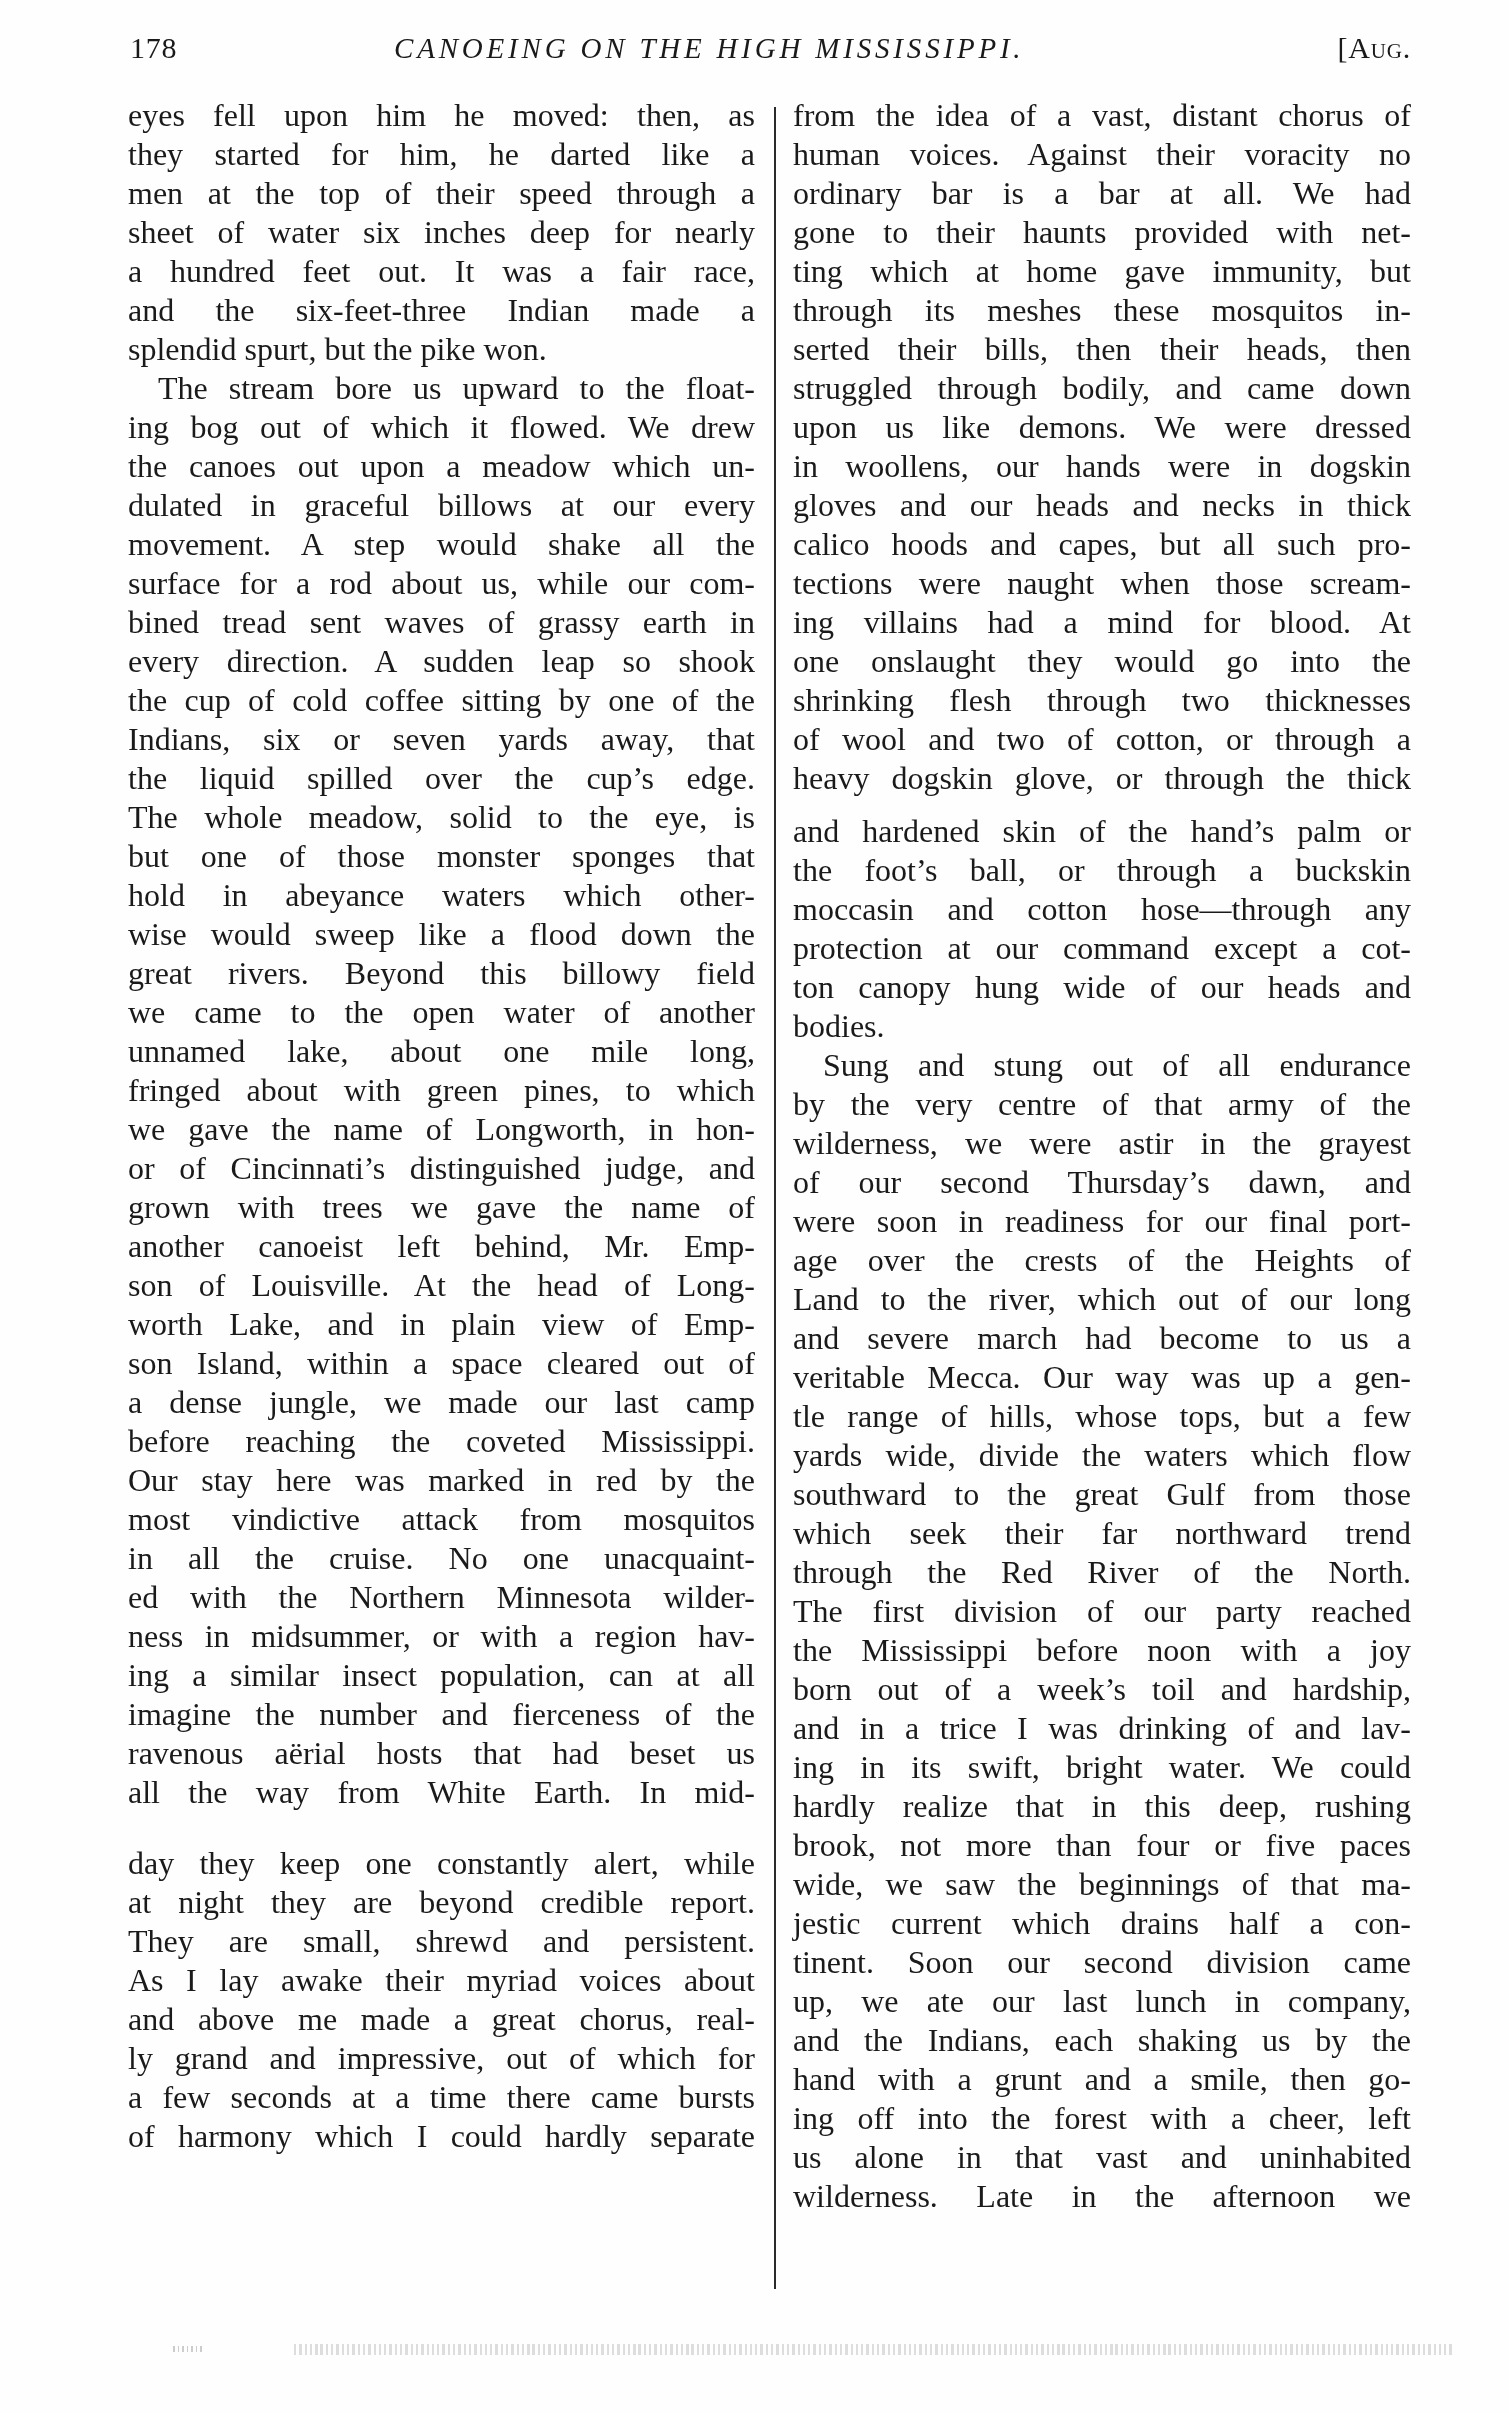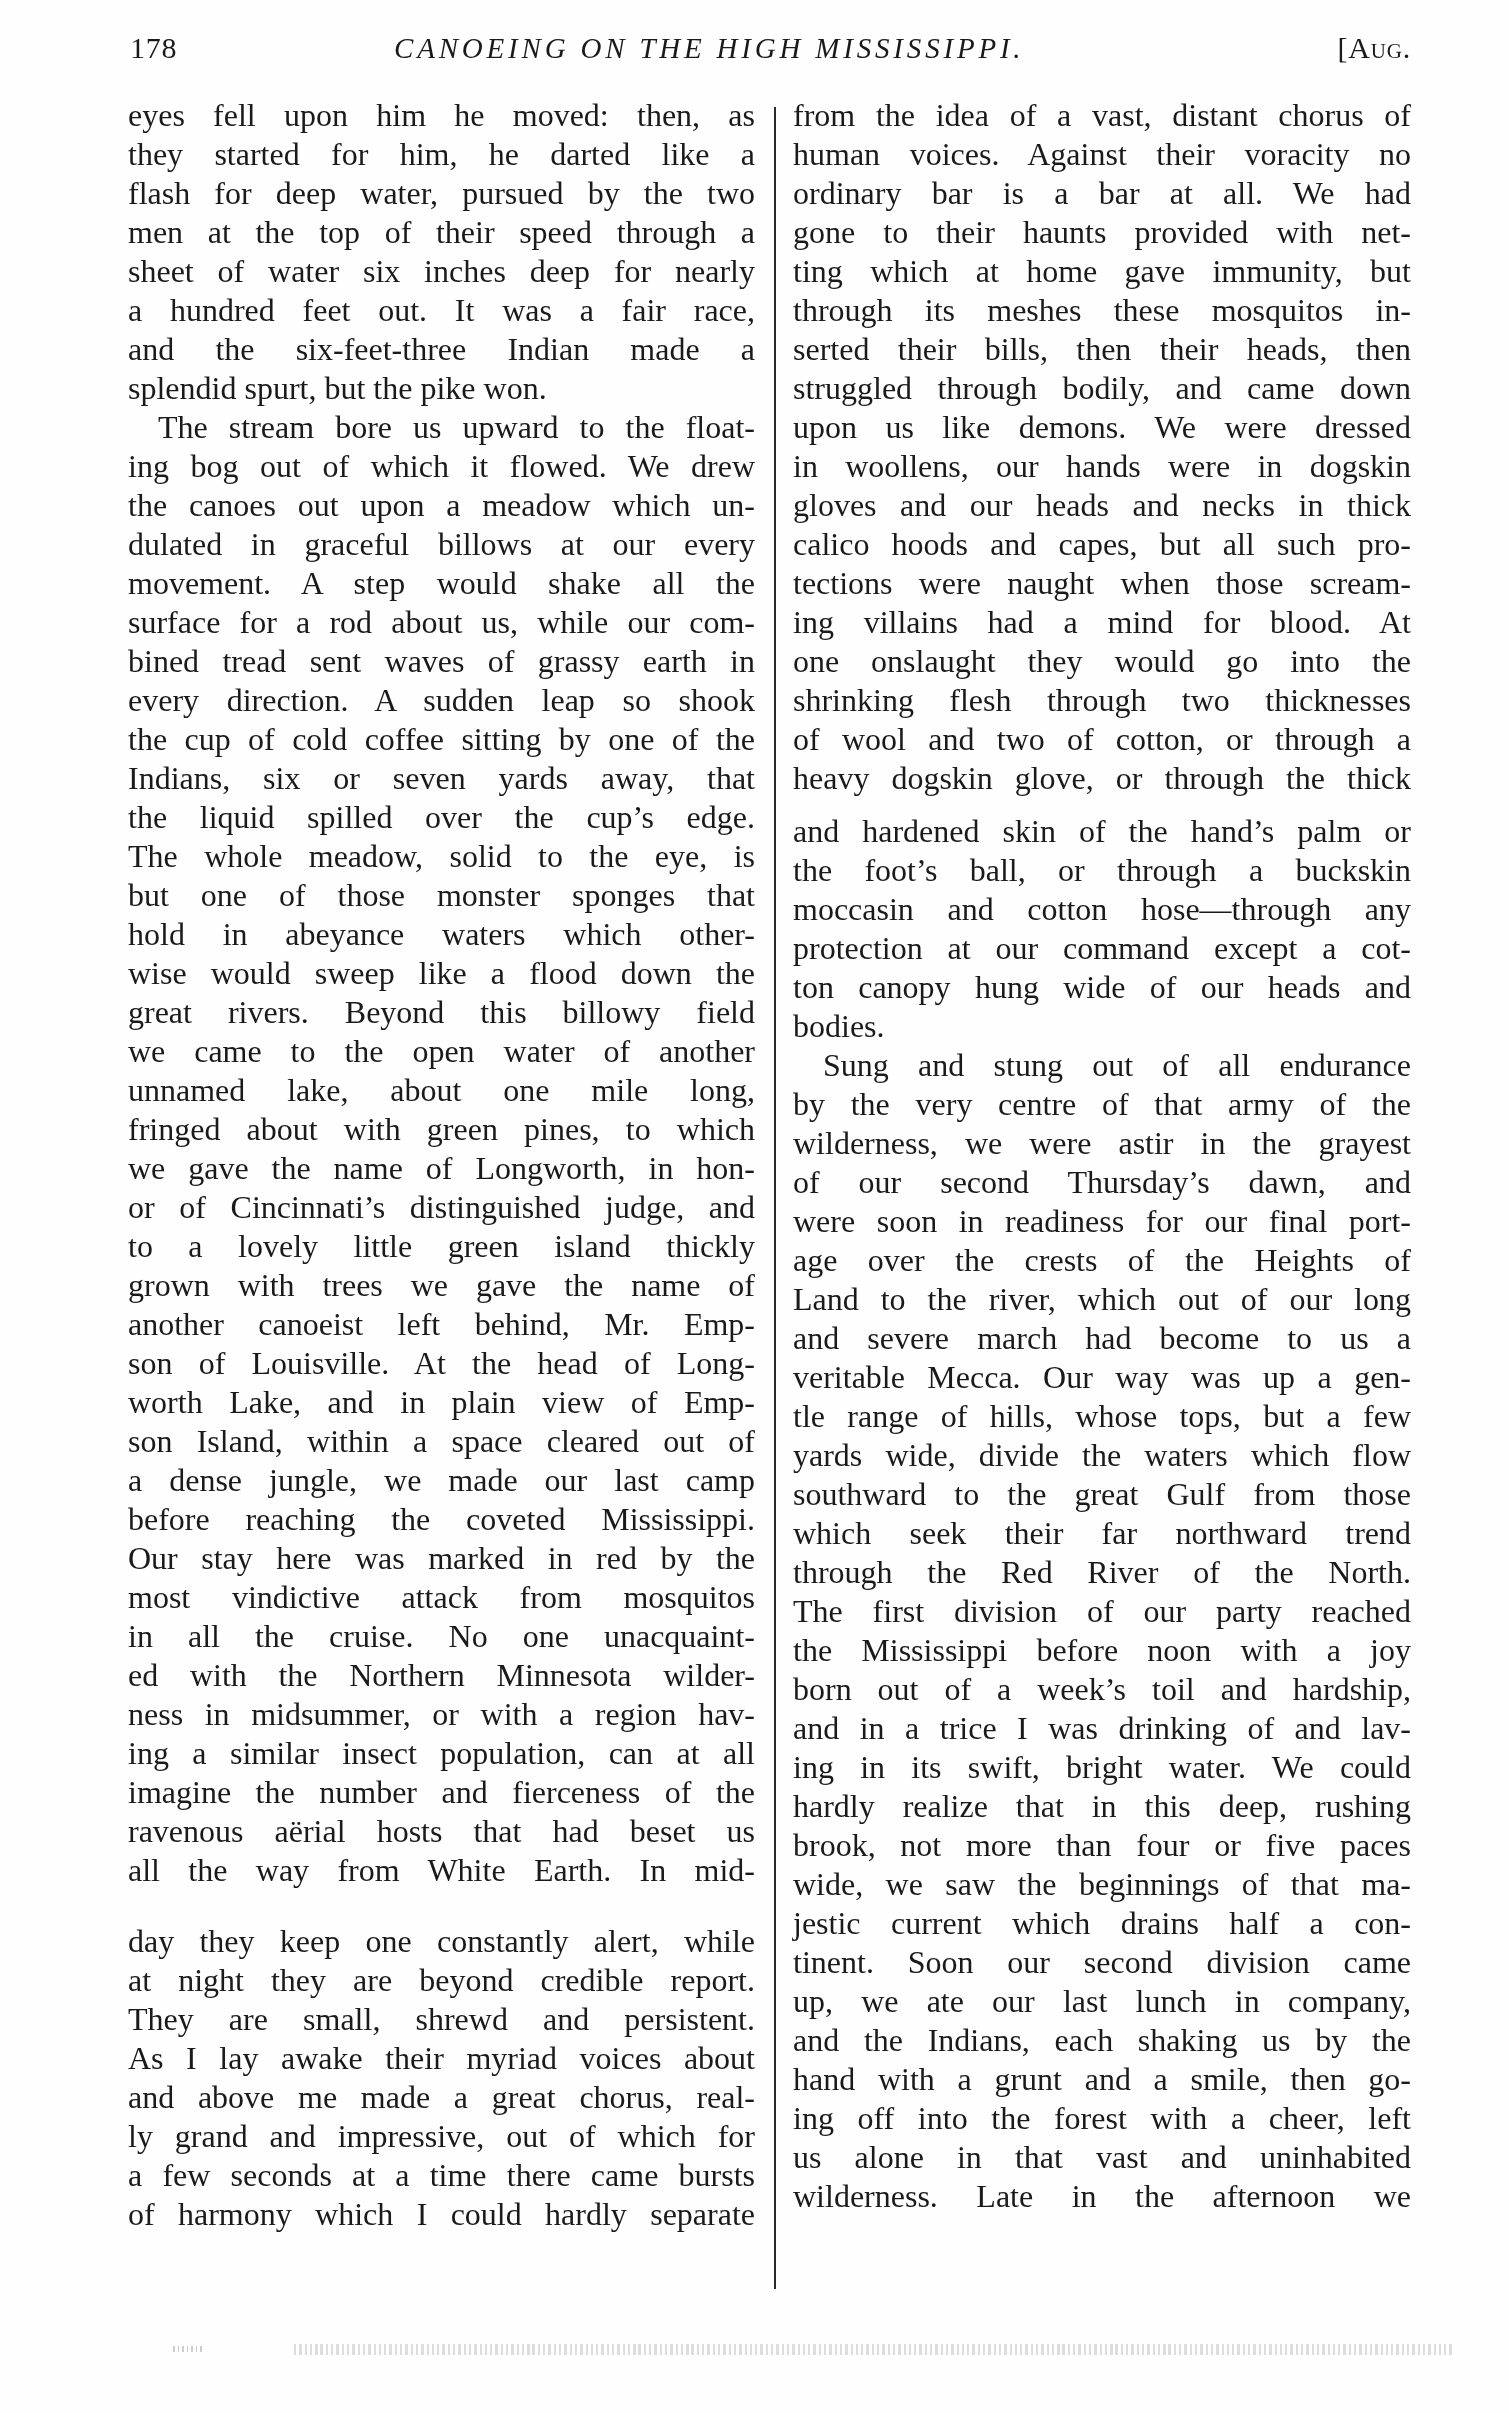--- a/index.html
+++ b/index.html
@@ -107,21 +107,20 @@
 
   <div class="running-head">
     <span class="folio">178</span>
     <span class="head-title">CANOEING ON THE HIGH MISSISSIPPI.</span>
     <span class="head-date">[Aug.</span>
   </div>
 
   <div class="column col-left" id="col-0">
       <span class="line" style="white-space: normal;">eyes fell upon him he moved: then, as</span>
       <span class="line" style="white-space: normal;">they started for him, he darted like a</span>
-      <span class="line" style="white-space: normal;">flash for deep water, pursued by the two</span>
       <span class="line" style="white-space: normal;">men at the top of their speed through a</span>
       <span class="line" style="white-space: normal;">sheet of water six inches deep for nearly</span>
       <span class="line" style="white-space: normal;">a hundred feet out.  It was a fair race,</span>
       <span class="line" style="white-space: normal;">and the six-feet-three Indian made a</span>
       <span class="line last" style="white-space: normal;">splendid spurt, but the pike won.</span>
       <span class="line indent" style="white-space: normal;">The stream bore us upward to the float-</span>
       <span class="line" style="white-space: normal;">ing bog out of which it flowed.  We drew</span>
       <span class="line" style="white-space: normal;">the canoes out upon a meadow which un-</span>
       <span class="line" style="white-space: normal;">dulated in graceful billows at our every</span>
       <span class="line" style="white-space: normal;">movement.  A step would shake all the</span>
@@ -134,21 +133,20 @@
       <span class="line" style="white-space: normal;">The whole meadow, solid to the eye, is</span>
       <span class="line" style="white-space: normal;">but one of those monster sponges that</span>
       <span class="line" style="white-space: normal;">hold in abeyance waters which other-</span>
       <span class="line" style="white-space: normal;">wise would sweep like a flood down the</span>
       <span class="line" style="white-space: normal;">great rivers.  Beyond this billowy field</span>
       <span class="line" style="white-space: normal;">we came to the open water of another</span>
       <span class="line" style="white-space: normal;">unnamed lake, about one mile long,</span>
       <span class="line" style="white-space: normal;">fringed about with green pines, to which</span>
       <span class="line" style="white-space: normal;">we gave the name of Longworth, in hon-</span>
       <span class="line" style="white-space: normal;">or of Cincinnati’s distinguished judge, and</span>
-      <span class="line" style="white-space: normal;">to a lovely little green island thickly</span>
       <span class="line" style="white-space: normal;">grown with trees we gave the name of</span>
       <span class="line" style="white-space: normal;">another canoeist left behind, Mr. Emp-</span>
       <span class="line" style="white-space: normal;">son of Louisville.  At the head of Long-</span>
       <span class="line" style="white-space: normal;">worth Lake, and in plain view of Emp-</span>
       <span class="line" style="white-space: normal;">son Island, within a space cleared out of</span>
       <span class="line" style="white-space: normal;">a dense jungle, we made our last camp</span>
       <span class="line" style="white-space: normal;">before reaching the coveted Mississippi.</span>
       <span class="line" style="white-space: normal;">Our stay here was marked in red by the</span>
       <span class="line" style="white-space: normal;">most vindictive attack from mosquitos</span>
       <span class="line" style="white-space: normal;">in all the cruise.  No one unacquaint-</span>

